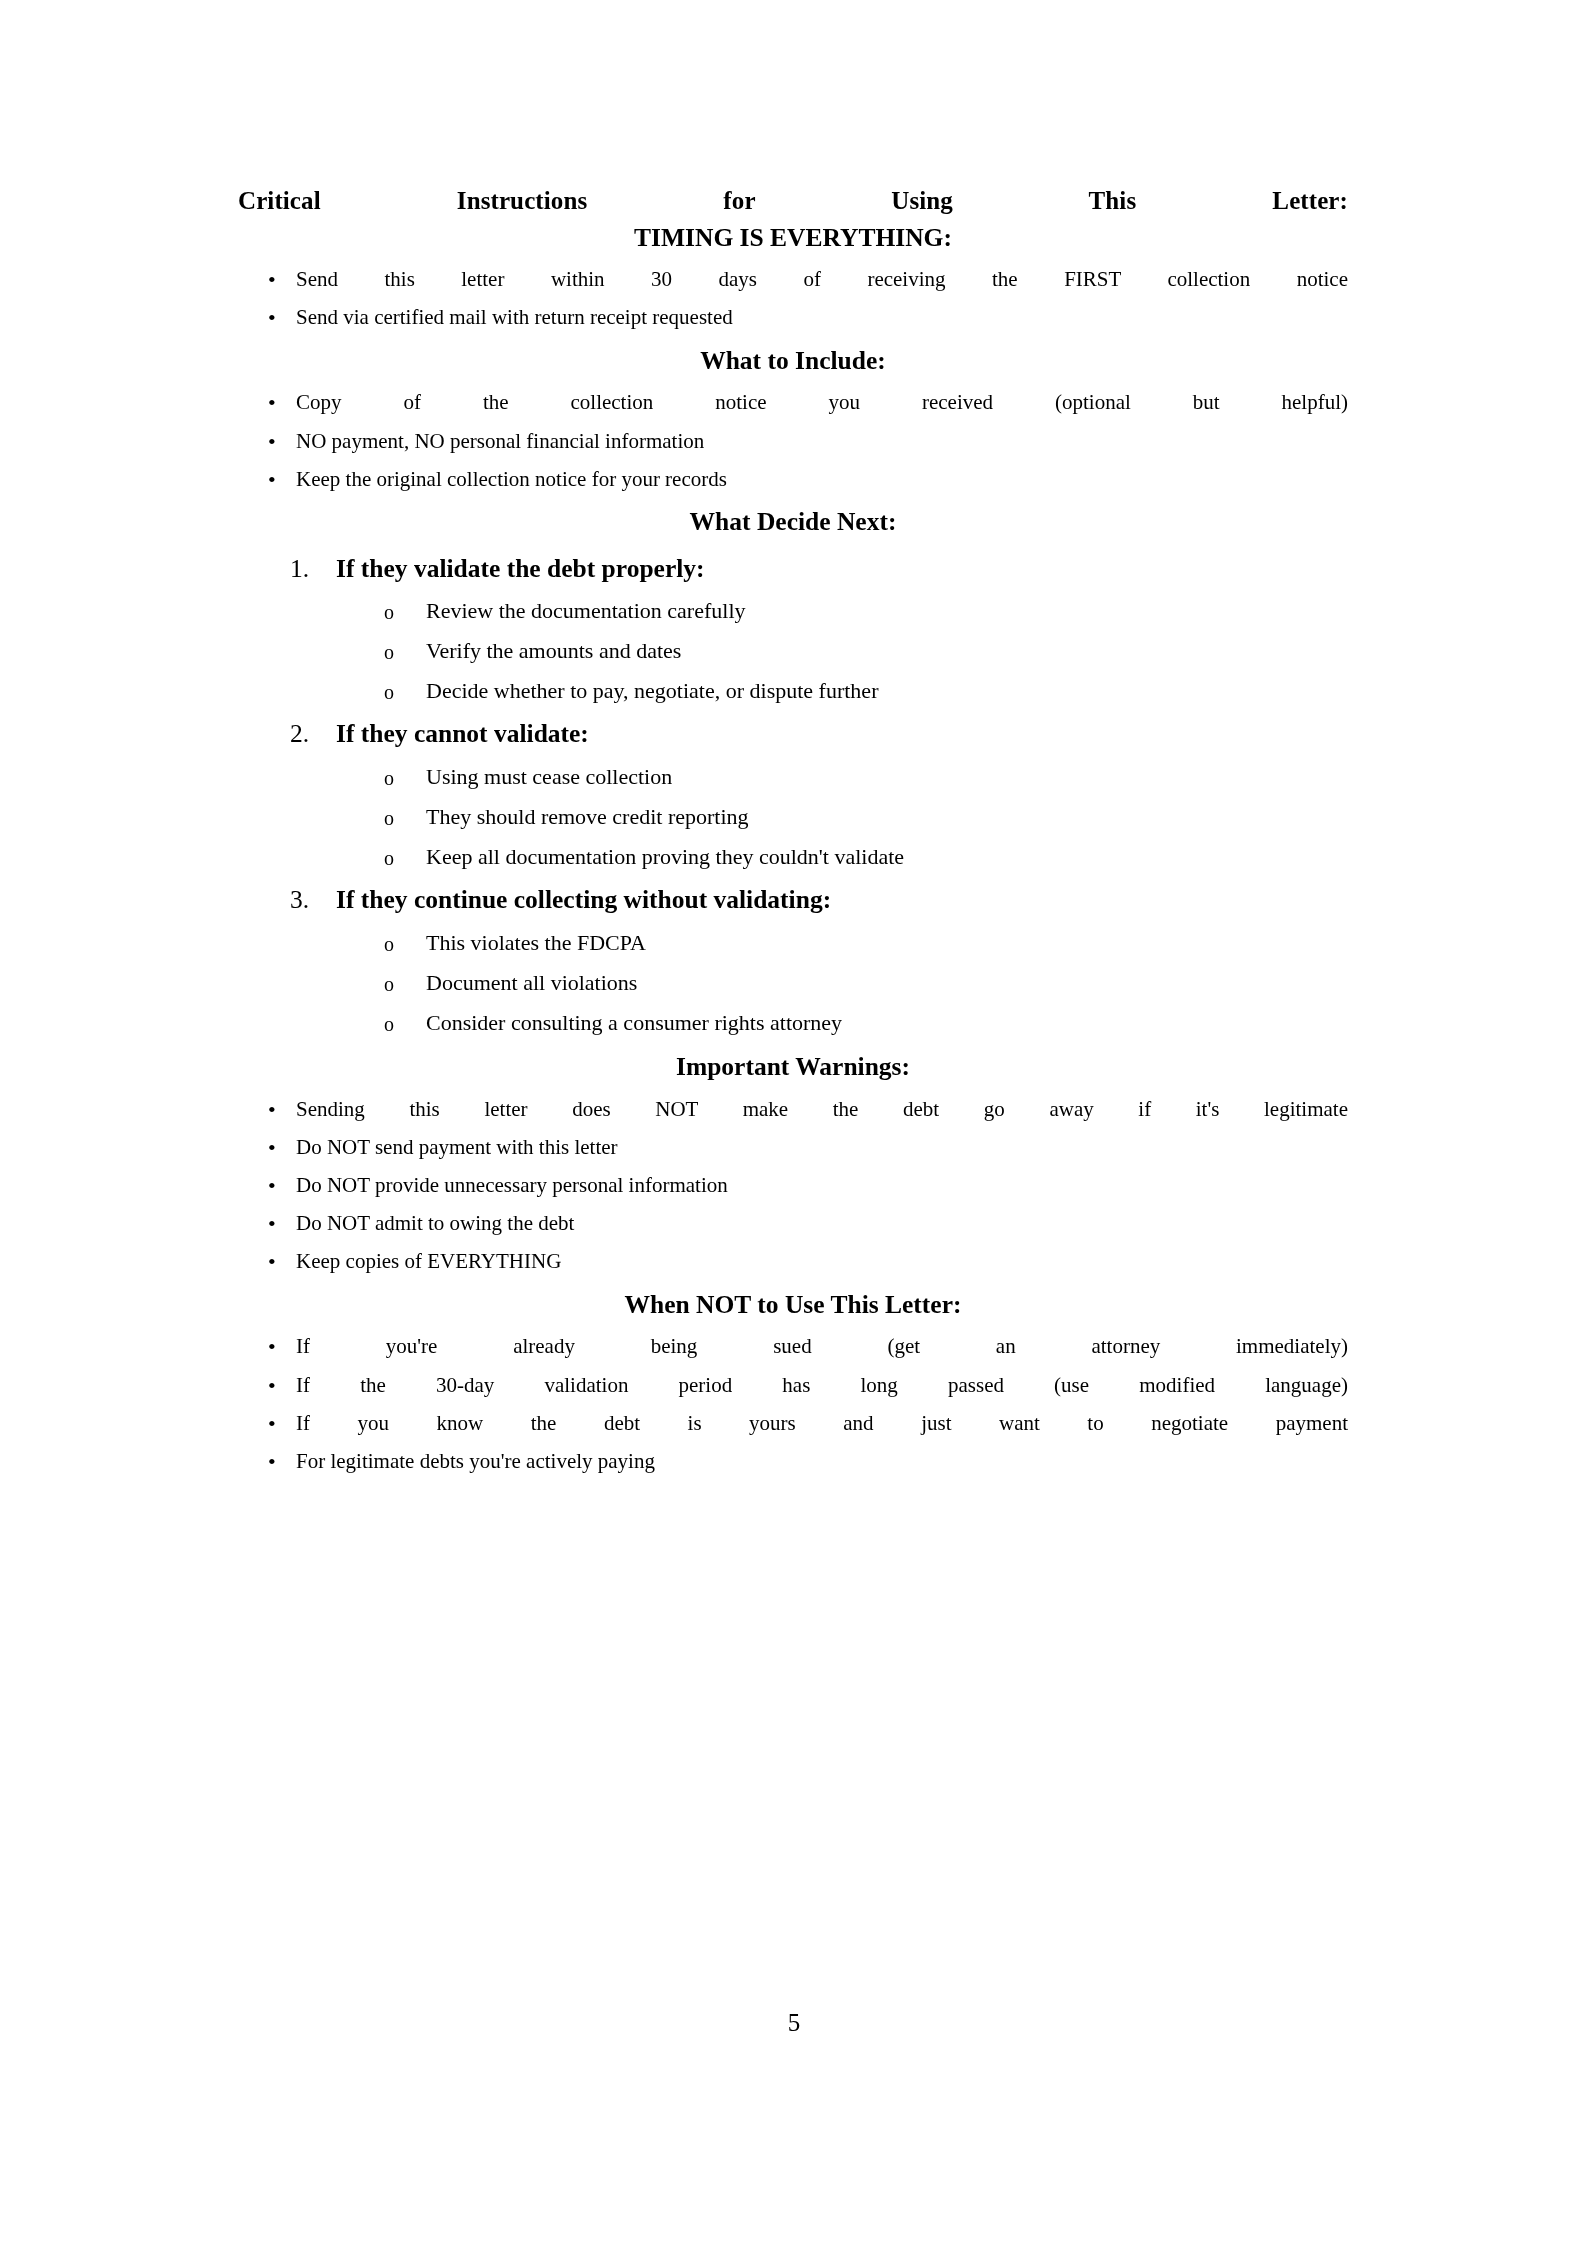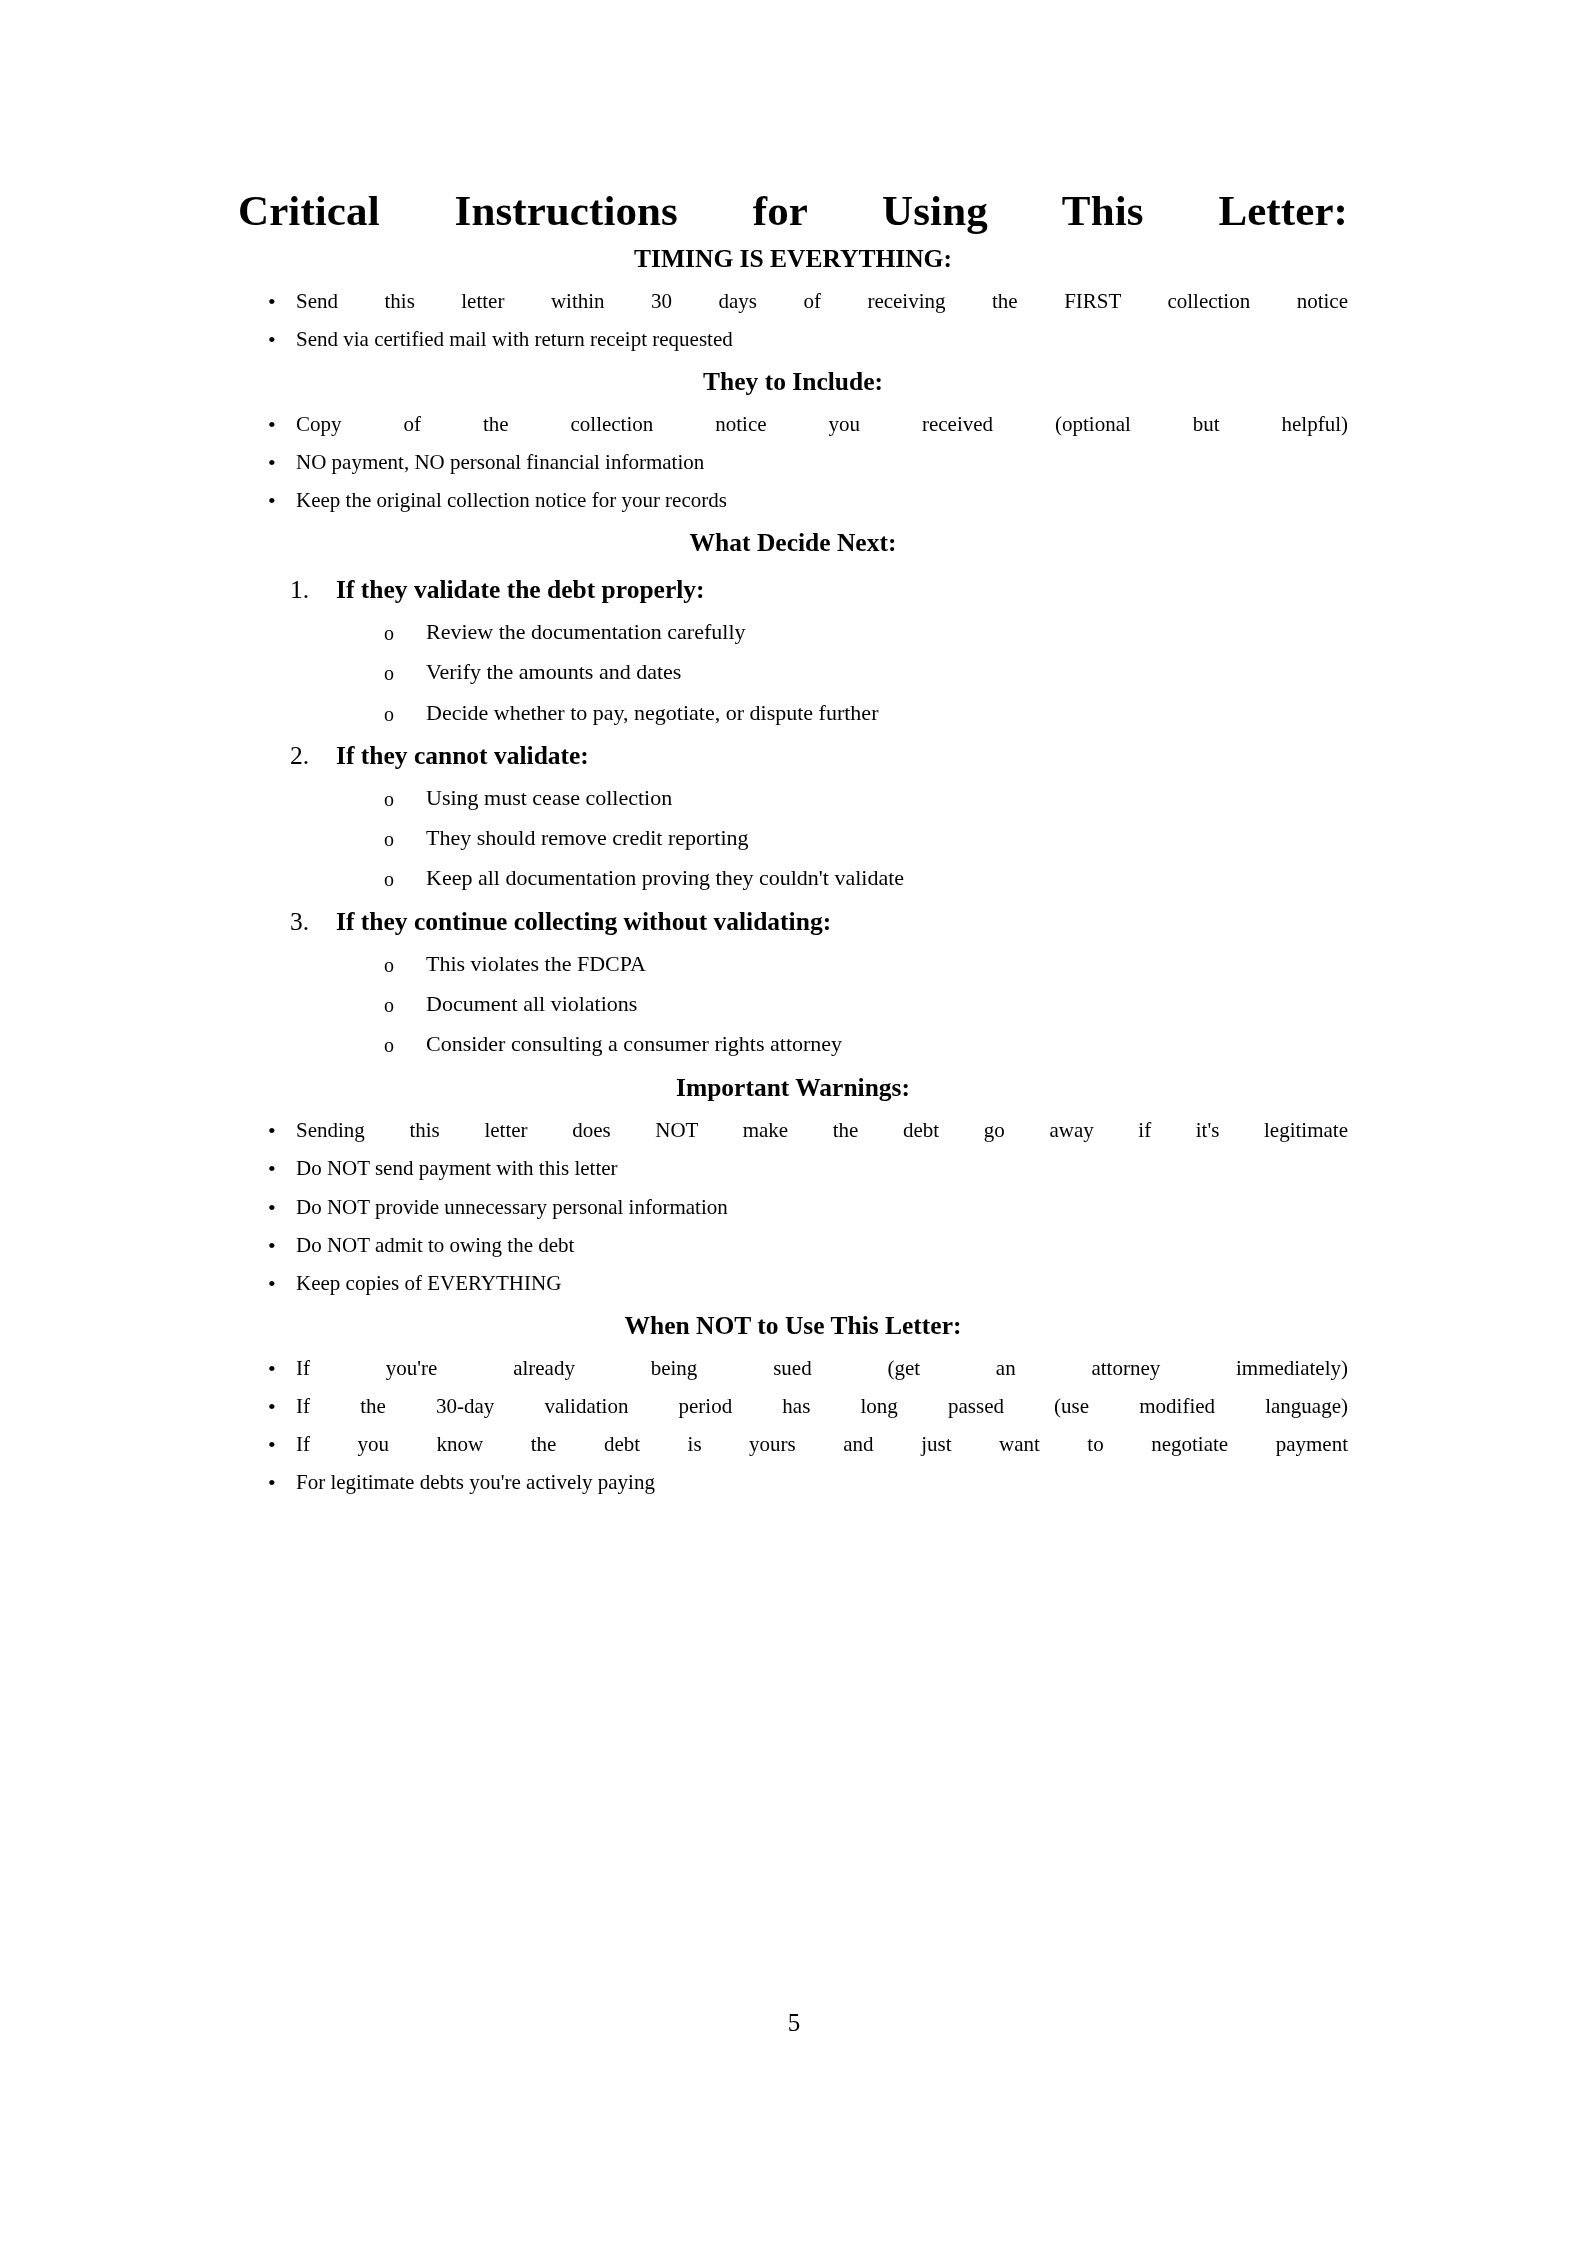--- a/index.html
+++ b/index.html
@@ -25,21 +25,21 @@
 
   .content {
     position: absolute;
     left: 238px;
     top: 186px;
     width: 1110px;
   }
 
   
   .doc-title {
-    font-size: 43px;
+    font-size: 25px;
     font-weight: bold;
     line-height: 1.18;
     text-align: justify;
     text-align-last: justify;
     margin: 0 0 6px 0;
     letter-spacing: 0.1px;
   }
 
   
   .section-heading {
@@ -162,21 +162,21 @@
 
     <div>
       <div class="section-heading">TIMING IS EVERYTHING:</div>
       <ul class="bullets">
         <li class="fulljust">Send this letter within 30 days of receiving the FIRST collection notice</li>
         <li>Send via certified mail with return receipt requested</li>
       </ul>
     </div>
 
     <div>
-      <div class="section-heading">They to Include:</div>
+      <div class="section-heading">What to Include:</div>
       <ul class="bullets">
         <li class="fulljust">Copy of the collection notice you received (optional but helpful)</li>
         <li>NO payment, NO personal financial information</li>
         <li>Keep the original collection notice for your records</li>
       </ul>
     </div>
 
     <div>
       <div class="section-heading">What Decide Next:</div>
       <ol class="numbers">

